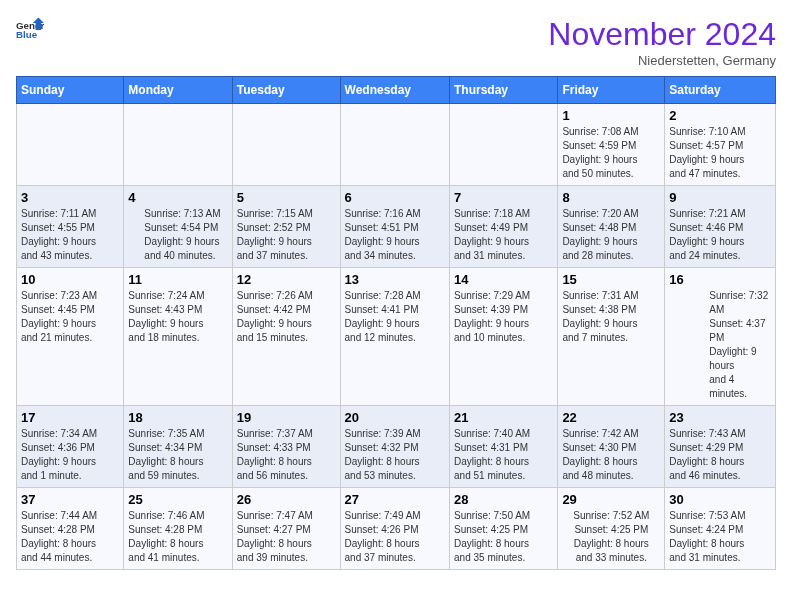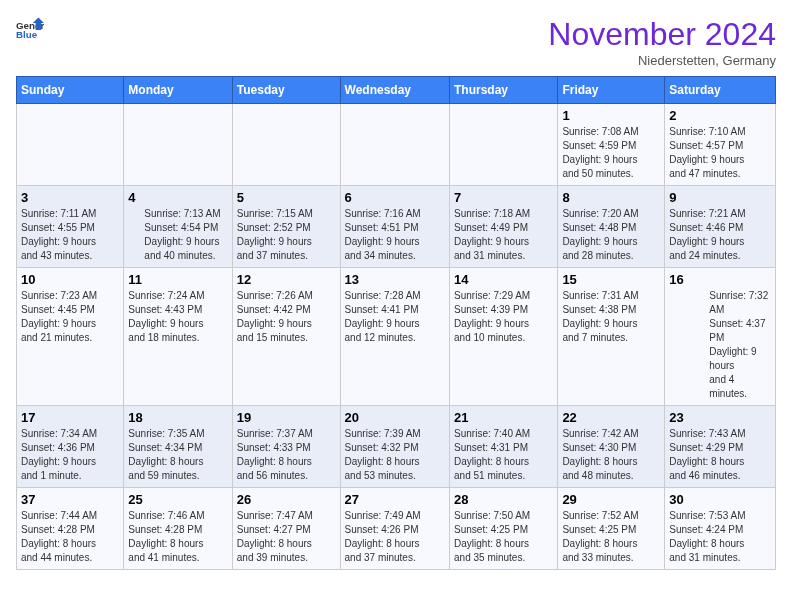--- a/index.html
+++ b/index.html
@@ -314,21 +314,21 @@
         </td>
         <td>
           <span class="day-number">28</span>
           <div class="day-info" style="white-space: pre-line;">Sunrise: 7:50 AM
 Sunset: 4:25 PM
 Daylight: 8 hours
 and 35 minutes.</div>
         </td>
         <td>
           <span class="day-number">29</span>
-          <div class="day-info" style="white-space: pre-line;">Sunrise: 7:52 AM
+          <div class="day-info" style="white-space: pre-line; text-align: center;">Sunrise: 7:52 AM
 Sunset: 4:25 PM
 Daylight: 8 hours
 and 33 minutes.</div>
         </td>
         <td>
           <span class="day-number">30</span>
           <div class="day-info" style="white-space: pre-line;">Sunrise: 7:53 AM
 Sunset: 4:24 PM
 Daylight: 8 hours
 and 31 minutes.</div>

